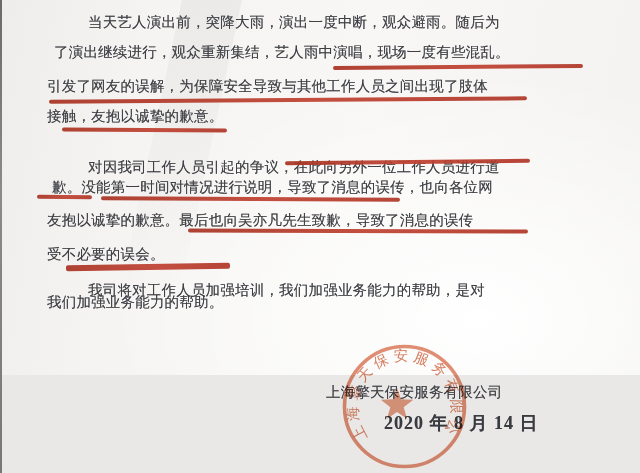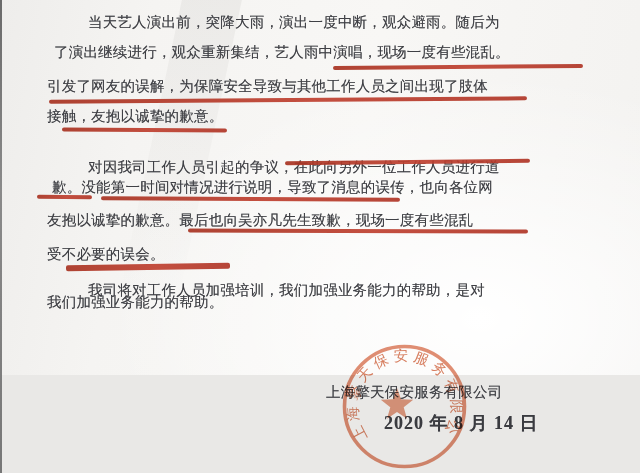--- a/index.html
+++ b/index.html
@@ -43,21 +43,21 @@
 
   <div class="edge-line"></div>
   <div class="crease" style="left:150px;top:0;width:60px;height:300px;transform:skewX(-12deg);"></div>
 
   <div class="txt" style="left:88px;top:12px;">当天艺人演出前，突降大雨，演出一度中断，观众避雨。随后为</div>
   <div class="txt" style="left:54px;top:42px;">了演出继续进行，观众重新集结，艺人雨中演唱，现场一度有些混乱。</div>
   <div class="txt" style="left:47px;top:76px;">引发了网友的误解，为保障安全导致与其他工作人员之间出现了肢体</div>
   <div class="txt" style="left:47px;top:106px;">接触，友抱以诚挚的歉意。</div>
   <div class="txt" style="left:88px;top:157px;">对因我司工作人员引起的争议，在此向另外一位工作人员进行道</div>
   <div class="txt" style="left:37px;top:177px;margin-left:15px;">歉。没能第一时间对情况进行说明，导致了消息的误传，也向各位网</div>
-  <div class="txt" style="left:47px;top:210px;">友抱以诚挚的歉意。最后也向吴亦凡先生致歉，现场一度有些混乱</div>
+  <div class="txt" style="left:47px;top:210px;">友抱以诚挚的歉意。最后也向吴亦凡先生致歉，导致了消息的误传</div>
   <div class="txt" style="left:47px;top:244px;">受不必要的误会。</div>
   <div class="txt" style="left:88px;top:280px;">我司将对工作人员加强培训，我们加强业务能力的帮助，是对</div>
   <div class="txt" style="left:47px;top:292px;">我们加强业务能力的帮助。</div>
 
   <div class="ul" style="left:333px;top:65px;width:250px;height:3.5px;transform:rotate(-0.5deg);"></div>
   <div class="ul" style="left:49px;top:98px;width:478px;height:4px;transform:rotate(-0.4deg);"></div>
   <div class="ul" style="left:62px;top:128px;width:165px;height:4px;transform:rotate(0.3deg);"></div>
   <div class="ul" style="left:285px;top:160px;width:245px;height:3.5px;transform:rotate(-0.6deg);"></div>
   <div class="ul" style="left:37px;top:195px;width:55px;height:4px;transform:rotate(0.6deg);"></div>
   <div class="ul" style="left:101px;top:197px;width:299px;height:4px;transform:rotate(0.3deg);"></div>

